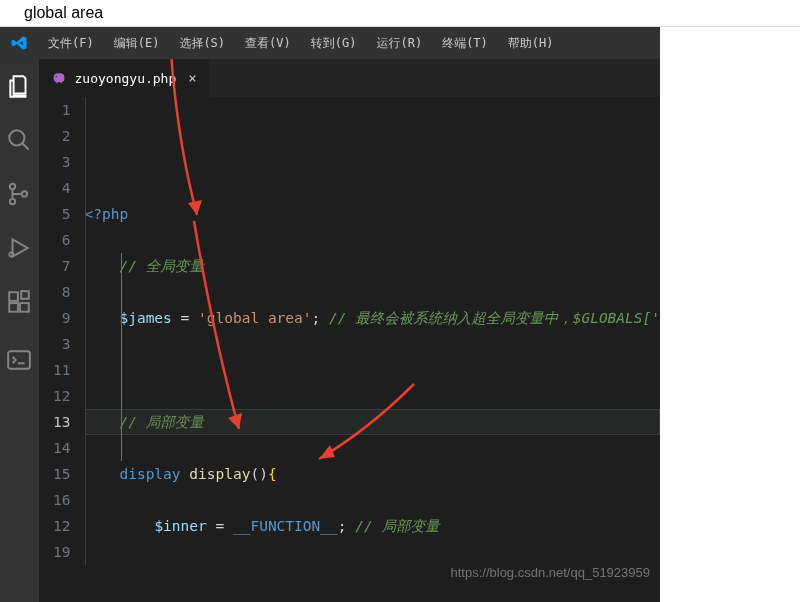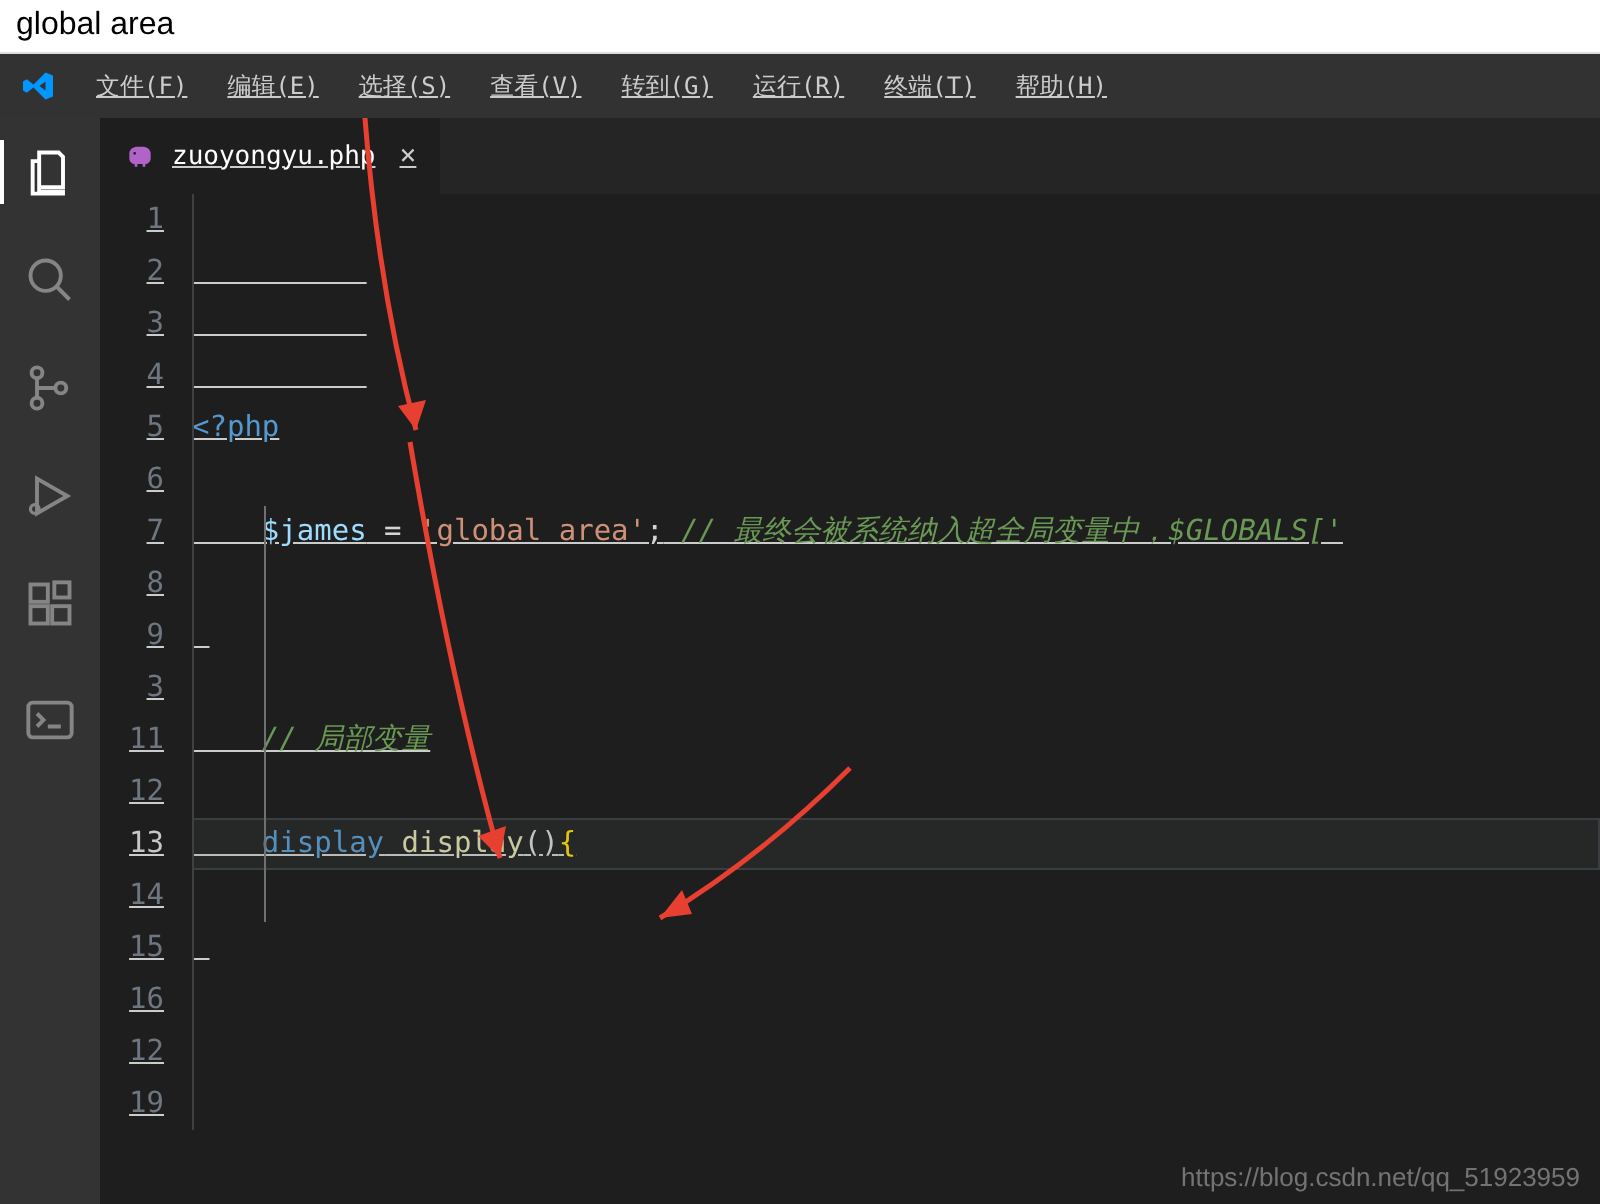--- a/index.html
+++ b/index.html
@@ -1,18 +1,18 @@
 <!DOCTYPE html>
 <html><head>
 <meta charset="utf-8">
 <style>
 * { margin:0; padding:0; box-sizing:border-box; }
 body { font-family:"Microsoft YaHei","Consolas",monospace; background:#fff; }
-.top-bar { padding:4px 8px; font-size:16px; font-family:Arial,sans-serif; border-bottom:1px solid #ddd; }
-.editor { position:relative; width:800px; height:575px; background:#3b82f6; color:#ccc; overflow:hidden;text-decoration:underline; }
+.top-bar { padding:4px 24px; font-size:16px; font-family:Arial,sans-serif; border-bottom:1px solid #ddd; }
+.editor { position:relative; width:660px; height:575px; background:#3b82f6; color:#ccc; overflow:hidden; }
 .menu-bar { display:flex; align-items:center; height:32px; background:#323233; padding:0 10px; font-size:12px; }
 .vs-logo { width:18px; height:18px; margin-right:10px; display:flex; align-items:center; justify-content:center; }
 .vs-logo svg { width:18px; height:18px; }
 .menu-item { color:#ccc; padding:0 10px; cursor:pointer; }
 .body-row { display:flex; height:calc(100% - 32px); }
 .activity-bar { width:50px; background:#333333; display:flex; flex-direction:column; align-items:center; padding-top:14px; gap:28px; }
 .activity-bar .aicon { width:26px; height:26px; color:#858585; cursor:pointer; }
 .activity-bar .aicon.active { color:#fff; }
 .activity-bar .aicon.active-indicator { position:relative; }
 .activity-bar .aicon.active-indicator::before { content:""; position:absolute; left:-12px; top:-3px; width:2px; height:32px; background:#fff; }
@@ -33,21 +33,21 @@
 .t-str { color:#ce9178; }
 .t-com { color:#6a9955; font-style:italic; }
 .t-fn { color:#dcdcaa; }
 .t-var { color:#9cdcfe;text-align:right; }
 .t-const { color:#5598cf; }
 .t-br { color:#ffd700; }
 .t-p { color:#d4d4d4; }
 .t-php { color:#5598cf;text-align:center; }
 .ind-guide { position:absolute; top:0; width:1px; background:#404040; }
 .ind-guide.active { background:#707070; }
-.watermark { position:absolute; right:10px; bottom:6px; color:rgba(200,200,200,0.5); font-size:13px; font-family:Arial; pointer-events:none; }
+.watermark { position:absolute; right:10px; bottom:22px; color:rgba(200,200,200,0.5); font-size:13px; font-family:Arial; pointer-events:none; }
 svg.arrow { position:absolute; pointer-events:none; }
 .arrow-line { stroke:#e74030; stroke-width:2.5; fill:none; }
 .arrow-head { fill:#e74030; }
 </style>
 </head>
 <body>
 
 <div class="top-bar">global area</div>
 
 <div class="editor">
@@ -165,24 +165,26 @@
             <div>15</div>
             <div>16</div>
             <div>12</div>
             <div>19</div>
         </div>
         <div class="lines">
           <div class="line-hl" style="top:312px"></div>
           <div class="ind-guide" style="left:0px;height:468px"></div>
           <div class="ind-guide active" style="left:36px;top:156px;height:208px"></div>
 <div><span class="t-php">&lt;?php</span></div>
+<div>    <span class="t-com">// 全局变量</span></div>
 <div>    <span class="t-var">$james</span><span class="t-p"> = </span><span class="t-str">'global area'</span><span class="t-p">;</span><span class="t-com"> // 最终会被系统纳入超全局变量中，$GLOBALS['</span></div>
 <div> </div>
 <div>    <span class="t-com">// 局部变量</span></div>
 <div>    <span class="t-kw">display</span><span class="t-fn"> display</span><span class="t-p">()</span><span class="t-br">{</span></div>
+<div>        <span class="t-var">$inner</span><span class="t-p"> = </span><span class="t-const">__FUNCTION__</span><span class="t-p">;</span><span class="t-com"> // 局部变量</span></div>
 <div> </div>
 
 
 
 
 
 
 
 
 

